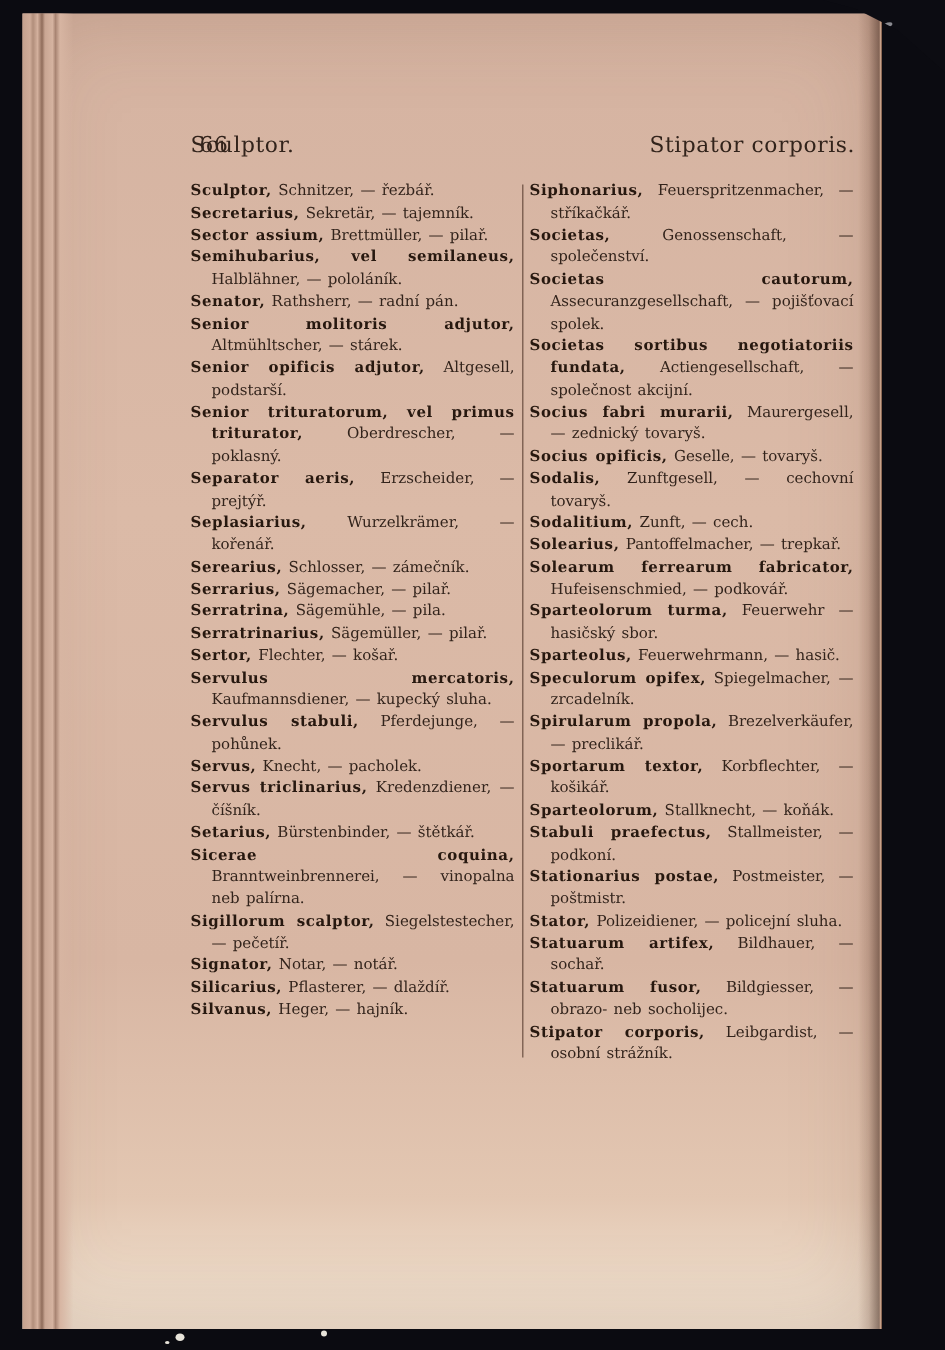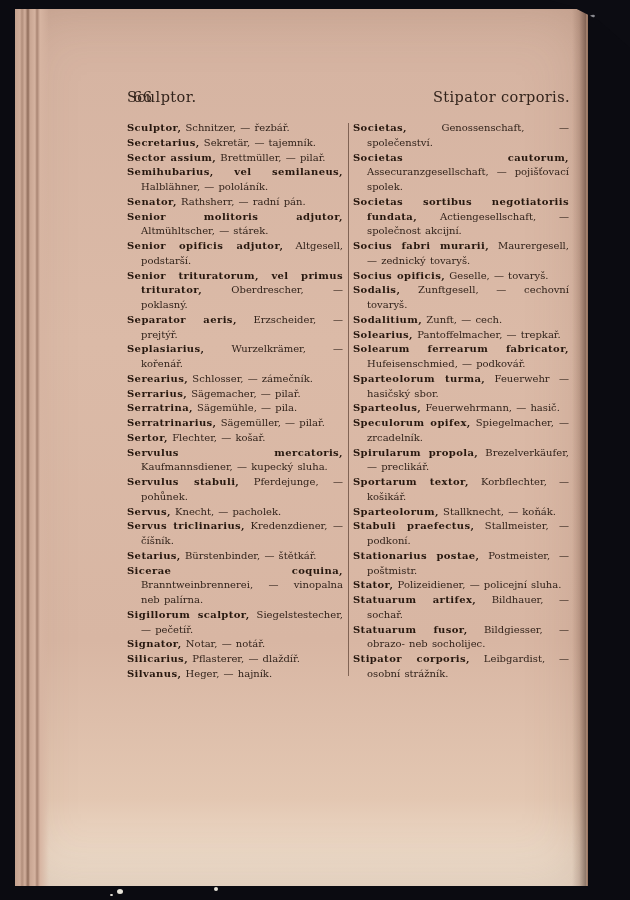--- a/index.html
+++ b/index.html
@@ -116,20 +116,21 @@
             <p class="entry"><b>Servus triclinarius,</b> Kredenzdiener, — číšník.</p>
             <p class="entry"><b>Setarius,</b> Bürstenbinder, — štětkář.</p>
             <p class="entry"><b>Sicerae coquina,</b> Branntweinbrennerei, — vinopalna neb palírna.</p>
             <p class="entry"><b>Sigillorum scalptor,</b> Siegelstestecher, — pečetíř.</p>
             <p class="entry"><b>Signator,</b> Notar, — notář.</p>
             <p class="entry"><b>Silicarius,</b> Pflasterer, — dlaždíř.</p>
             <p class="entry"><b>Silvanus,</b> Heger, — hajník.</p>
           </div>
         <div class="col-divider"></div>
         <div class="col">
+            <p class="entry"><b>Siphonarius,</b> Feuerspritzenmacher, — stříkačkář.</p>
             <p class="entry"><b>Societas,</b> Genossenschaft, — společenství.</p>
             <p class="entry"><b>Societas cautorum,</b> Assecuranzgesellschaft, — pojišťovací spolek.</p>
             <p class="entry"><b>Societas sortibus negotiatoriis fundata,</b> Actiengesellschaft, — společnost akcijní.</p>
             <p class="entry"><b>Socius fabri murarii,</b> Maurergesell, — zednický tovaryš.</p>
             <p class="entry"><b>Socius opificis,</b> Geselle, — tovaryš.</p>
             <p class="entry"><b>Sodalis,</b> Zunftgesell, — cechovní tovaryš.</p>
             <p class="entry"><b>Sodalitium,</b> Zunft, — cech.</p>
             <p class="entry"><b>Solearius,</b> Pantoffelmacher, — trepkař.</p>
             <p class="entry"><b>Solearum ferrearum fabricator,</b> Hufeisenschmied, — podkovář.</p>
             <p class="entry"><b>Sparteolorum turma,</b> Feuerwehr — hasičský sbor.</p>

